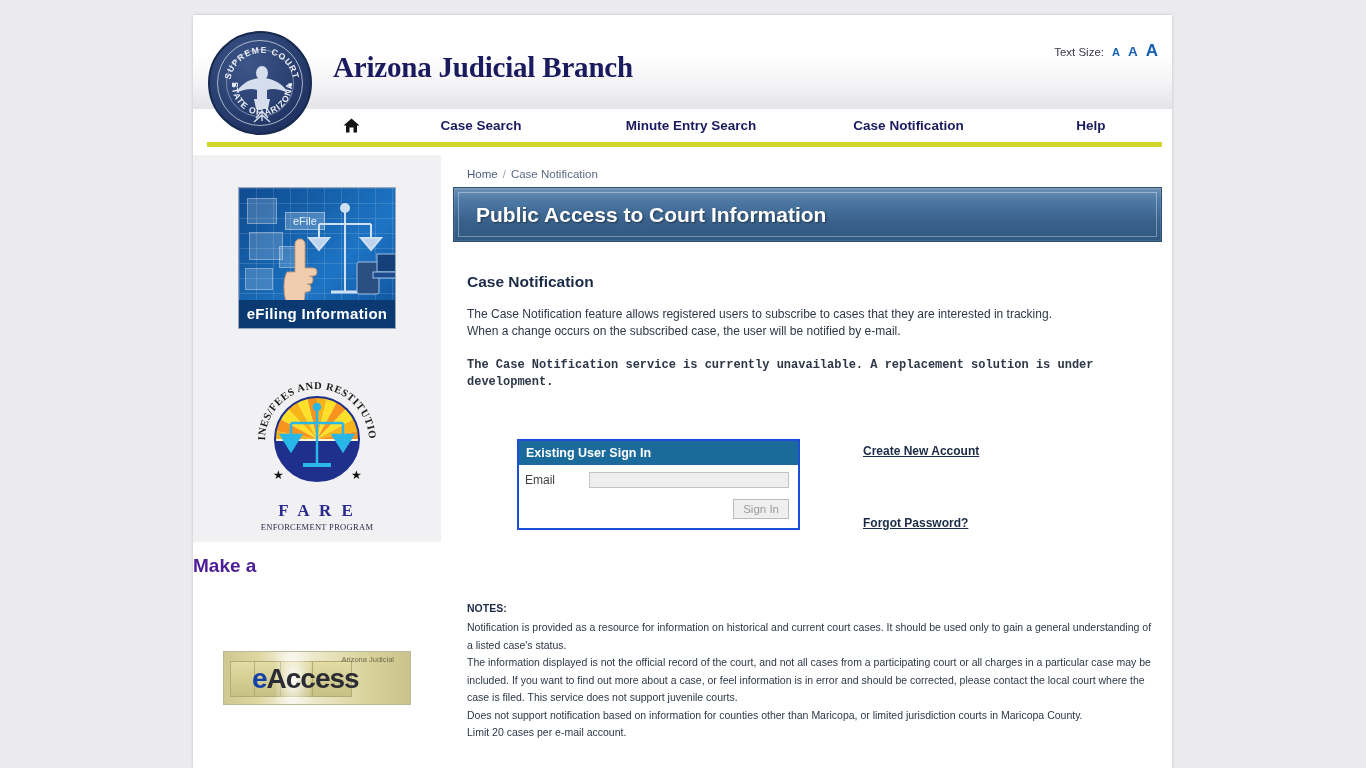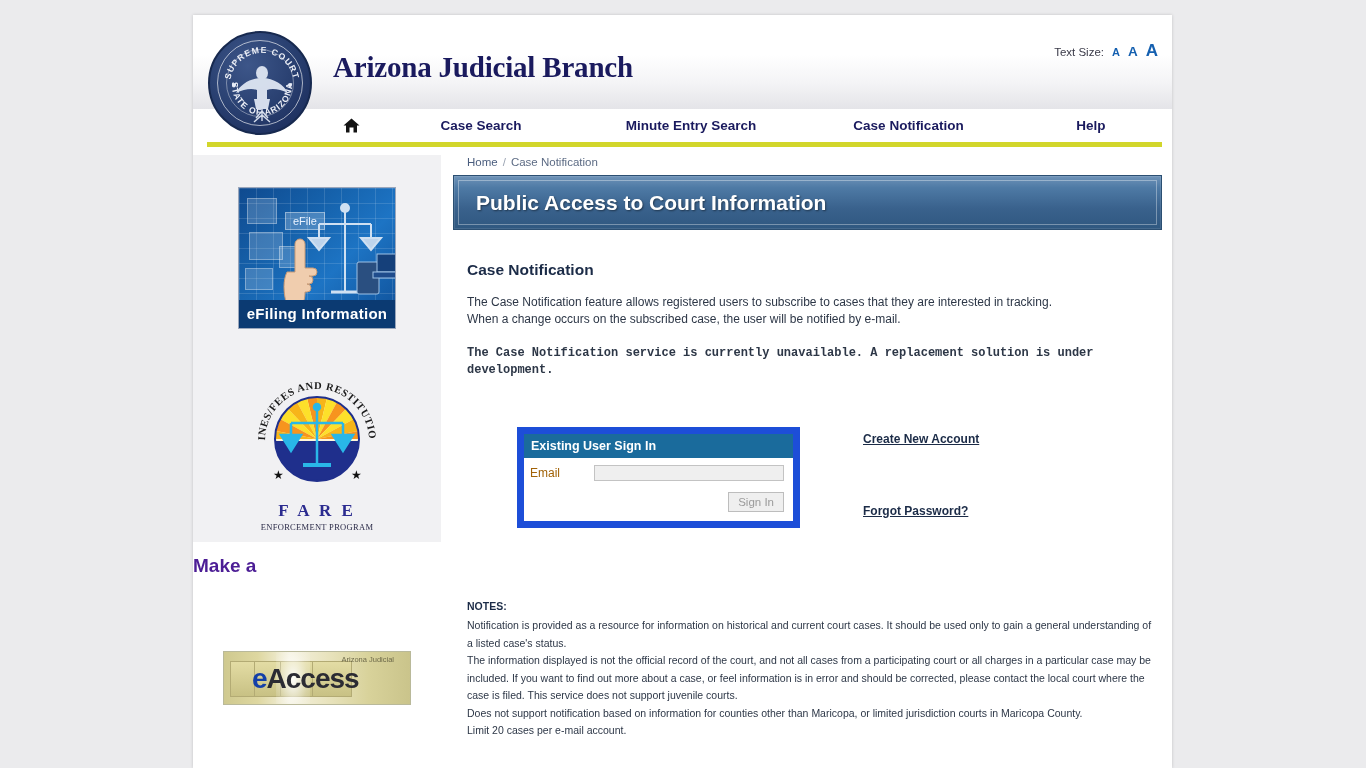--- a/index.html
+++ b/index.html
@@ -202,21 +202,21 @@
   }
   .ea-e { color: #1440a8; }
   .ea-rest { color: #2b2b33; }
   .ea-corner {
     position: absolute;
     right: 16px; top: 3px;
     font-size: 7.5px; color: #6e6a4a;
   }
 
   
-  .main { flex: 1; padding: 0 10px 0 12px; }
+  .main { flex: 1; padding: 12px 10px 0 12px; }
   .breadcrumb {
     font-size: 11.5px;
     color: #5c6b84;
     padding: 9px 0 7px 14px;
   }
   .breadcrumb a { color: #4a5d7e; text-decoration: none; cursor: pointer; }
   .breadcrumb .sep { color: #9aa3b2; margin: 0 5px; }
   .banner {
     height: 55px;
     background: linear-gradient(to bottom, #6f93b8 0%, #4e7aa5 22%, #39618c 62%, #2f5880 100%);
@@ -249,37 +249,37 @@
   .para.bold { font-weight: bold; margin-top: 17px; font-family: Liberation Mono, monospace; }
 
   
   .signin-row {
     margin: 48px 0 0 64px;
     display: flex;
     align-items: flex-start;
   }
   .signin-box {
     width: 283px;
-    border: 7px solid #1d4ed8;
+    border: 2px solid #1d4ed8;
     background: #ffffff;
   }
   .signin-head {
     background: #1a6b9c;
     color: #ffffff;
     font-size: 12.5px; font-weight: bold;
     padding: 5px 0 5px 7px;
   }
   .signin-body { padding: 7px 9px 9px 6px; }
   .field-row {
     display: flex; align-items: center;
     margin-bottom: 7px;
   }
   .field-label {
     width: 64px;
-    font-size: 12px; color: #a16207;
+    font-size: 12px; color: #404040;
   }
   .field-input {
     flex: 1;
     height: 16px;
     background: #efefef;
     border: 1px solid #c3c3c3;
   }
   .signin-btn-row { display: flex; justify-content: flex-end; margin-top: 11px; }
   .signin-btn {
     background: #efefef;

